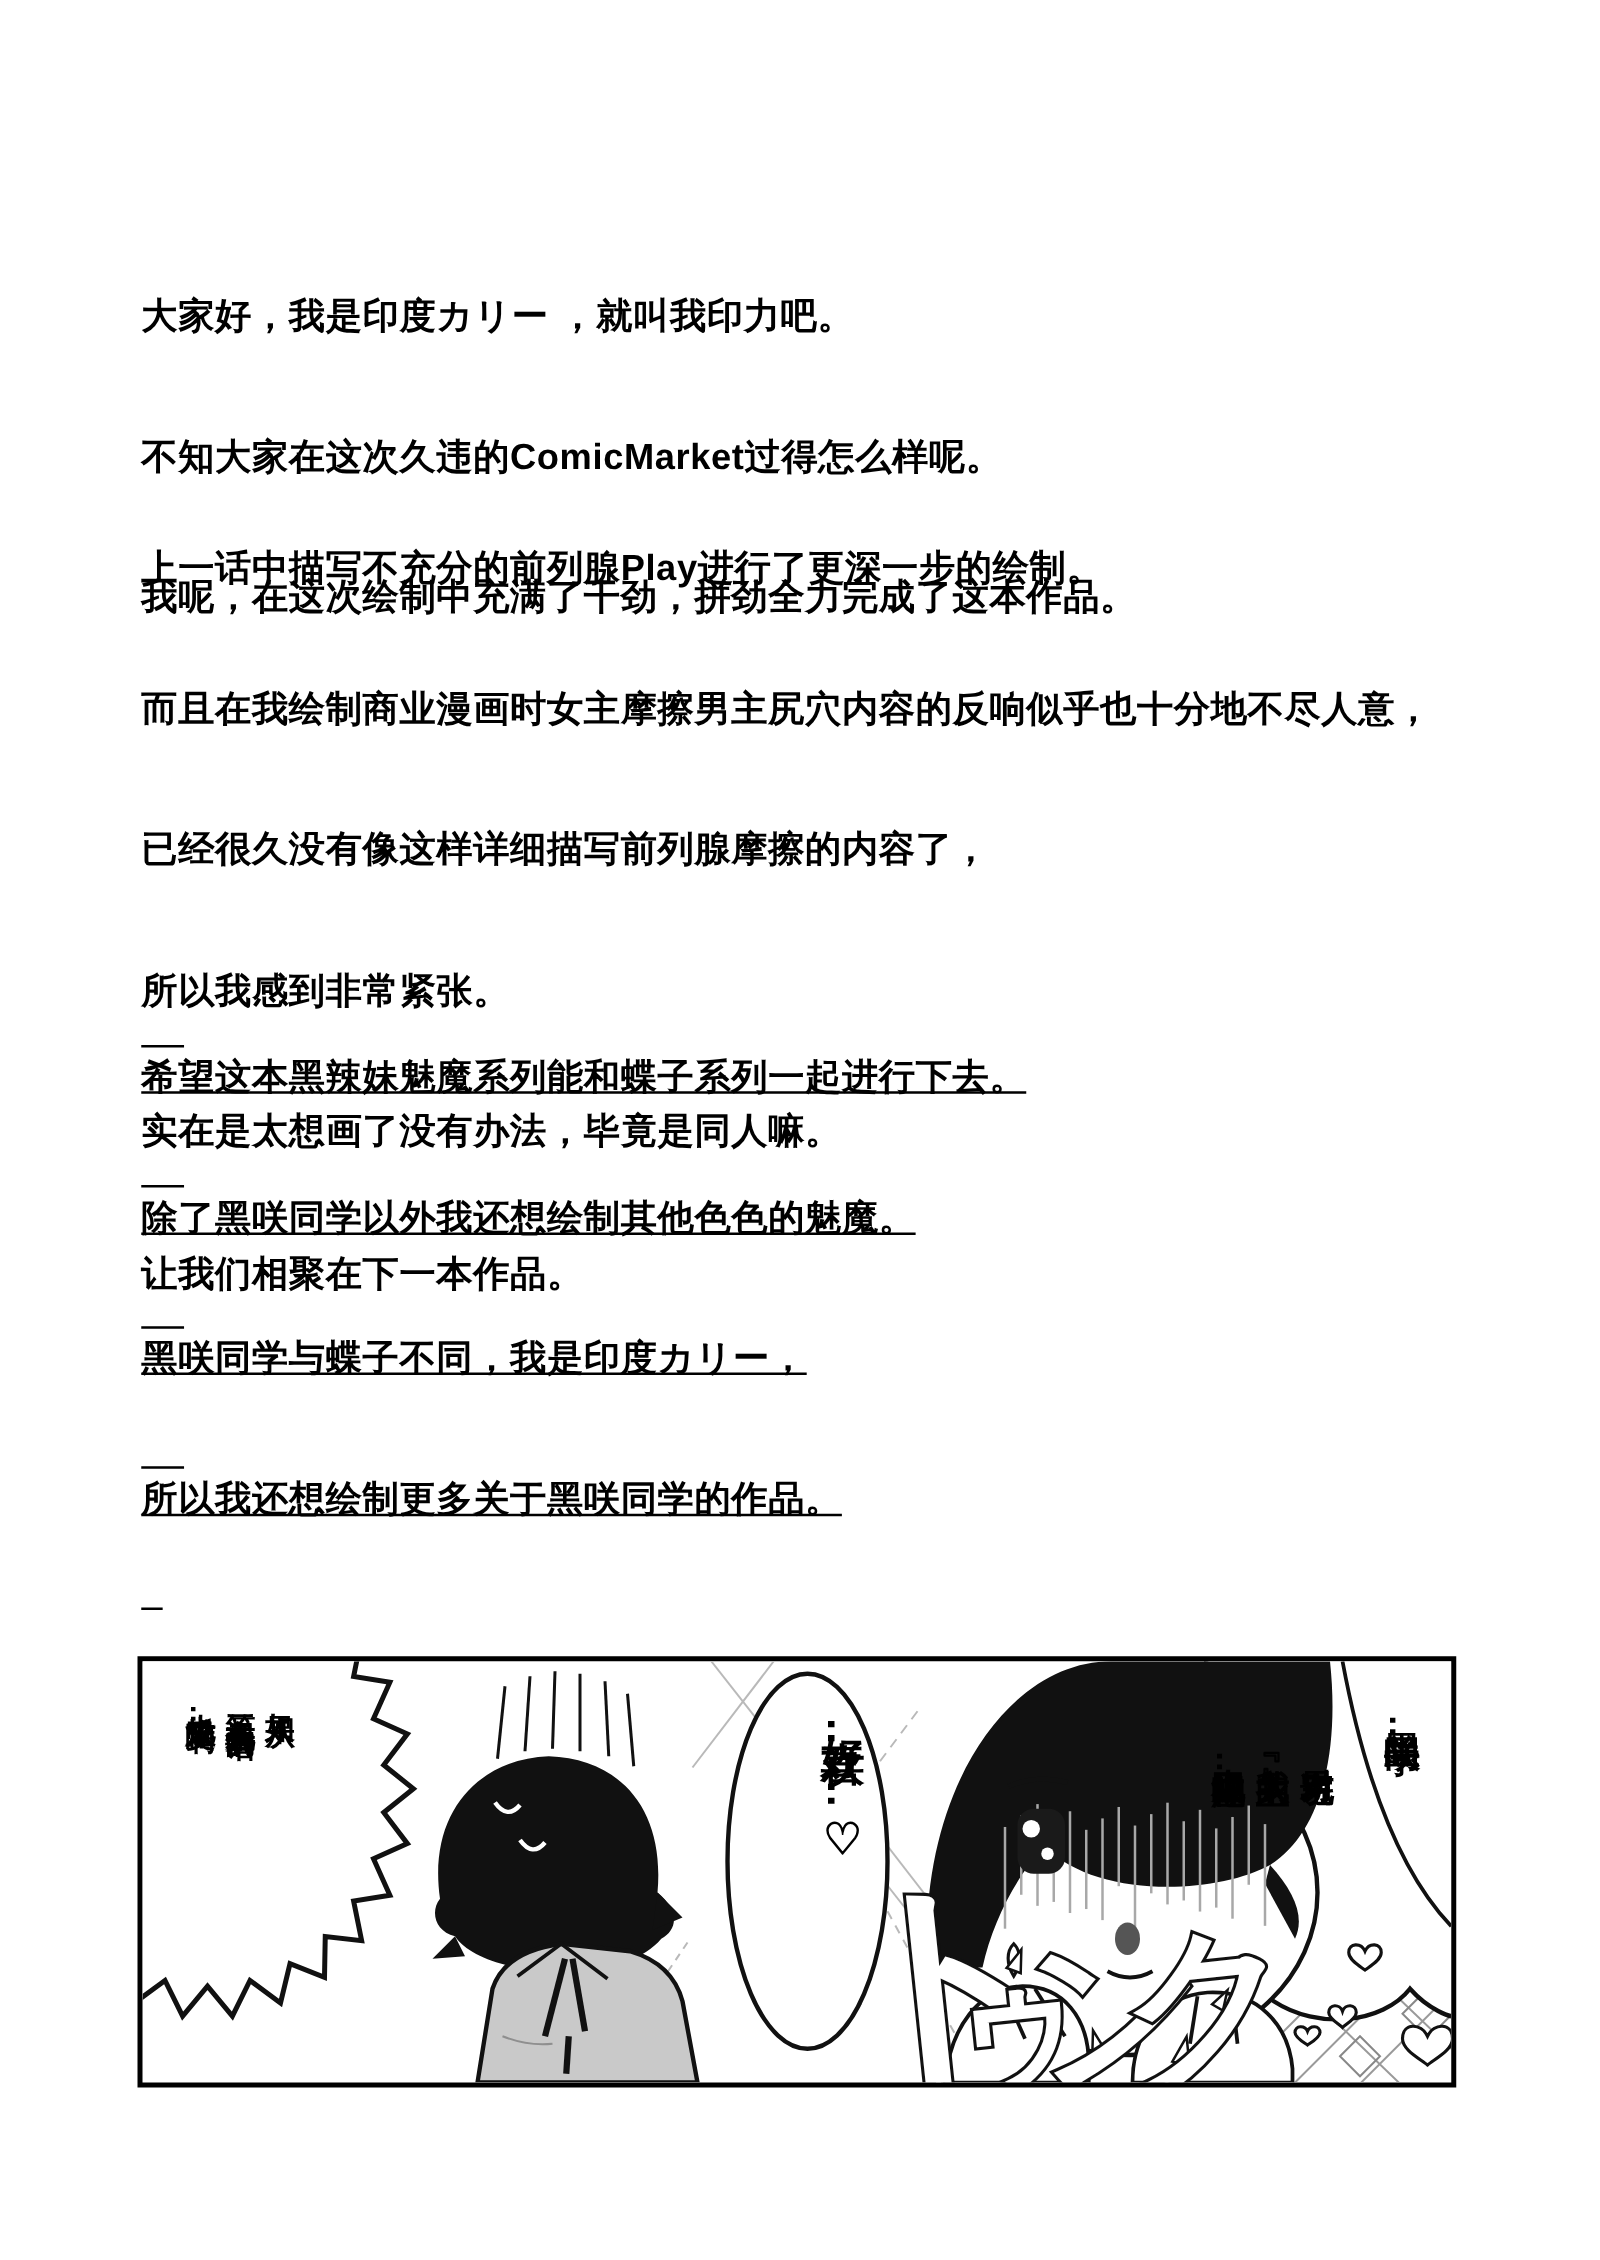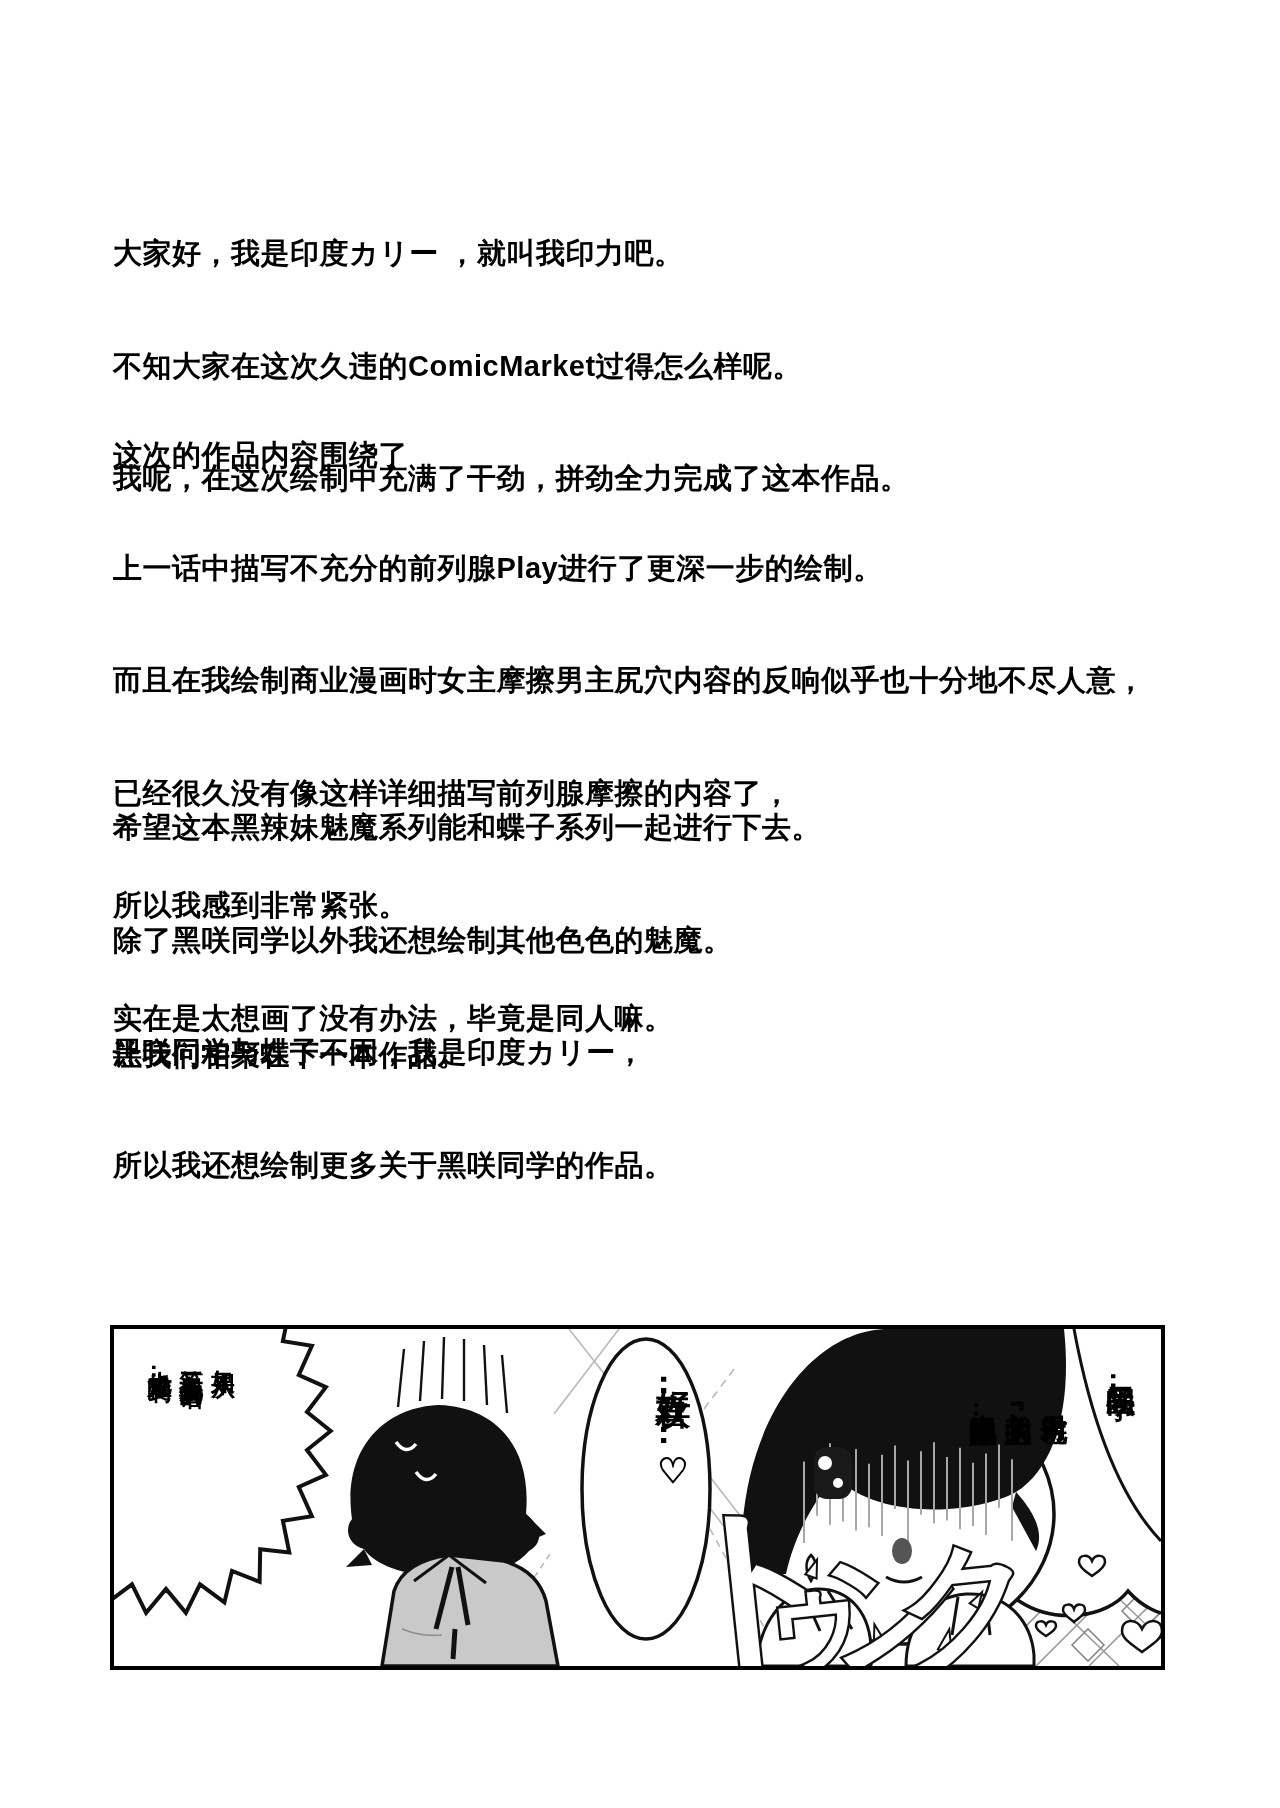--- a/index.html
+++ b/index.html
@@ -24,36 +24,35 @@
 
 <div class="page">
 
   <div class="para" style="top:160px;">
     <div>大家好，我是印度カリー ，就叫我印力吧。</div>
     <div>不知大家在这次久违的ComicMarket过得怎么样呢。</div>
     <div>我呢，在这次绘制中充满了干劲，拼劲全力完成了这本作品。</div>
   </div>
 
   <div class="para" style="top:362px;">
-    <div>这次的作品内容围绕了</div>
     <div>上一话中描写不充分的前列腺Play进行了更深一步的绘制。</div>
     <div>而且在我绘制商业漫画时女主摩擦男主尻穴内容的反响似乎也十分地不尽人意，</div>
     <div>已经很久没有像这样详细描写前列腺摩擦的内容了，</div>
     <div>所以我感到非常紧张。</div>
     <div>实在是太想画了没有办法，毕竟是同人嘛。</div>
   </div>
 
-  <div class="para" style="top:734px;">
+  <div class="para" style="top:769px;text-decoration:underline;">
     <div>希望这本黑辣妹魅魔系列能和蝶子系列一起进行下去。</div>
     <div>除了黑咲同学以外我还想绘制其他色色的魅魔。</div>
     <div>黑咲同学与蝶子不同，我是印度カリー，</div>
     <div>所以我还想绘制更多关于黑咲同学的作品。</div>
   </div>
 
-  <div class="para" style="top:962px;">
+  <div class="para" style="top:927px;">
     <div>让我们相聚在下一本作品。</div>
   </div>
 
   <div class="panel">
     <svg width="1047" height="337" viewBox="0 0 1047 337">
 
       <g stroke="#b9b9b9" stroke-width="1.6">
         <line x1="455" y1="0" x2="620" y2="210"></line>
         <line x1="505" y1="0" x2="440" y2="85"></line>
         <line x1="528" y1="60" x2="648" y2="215"></line>

